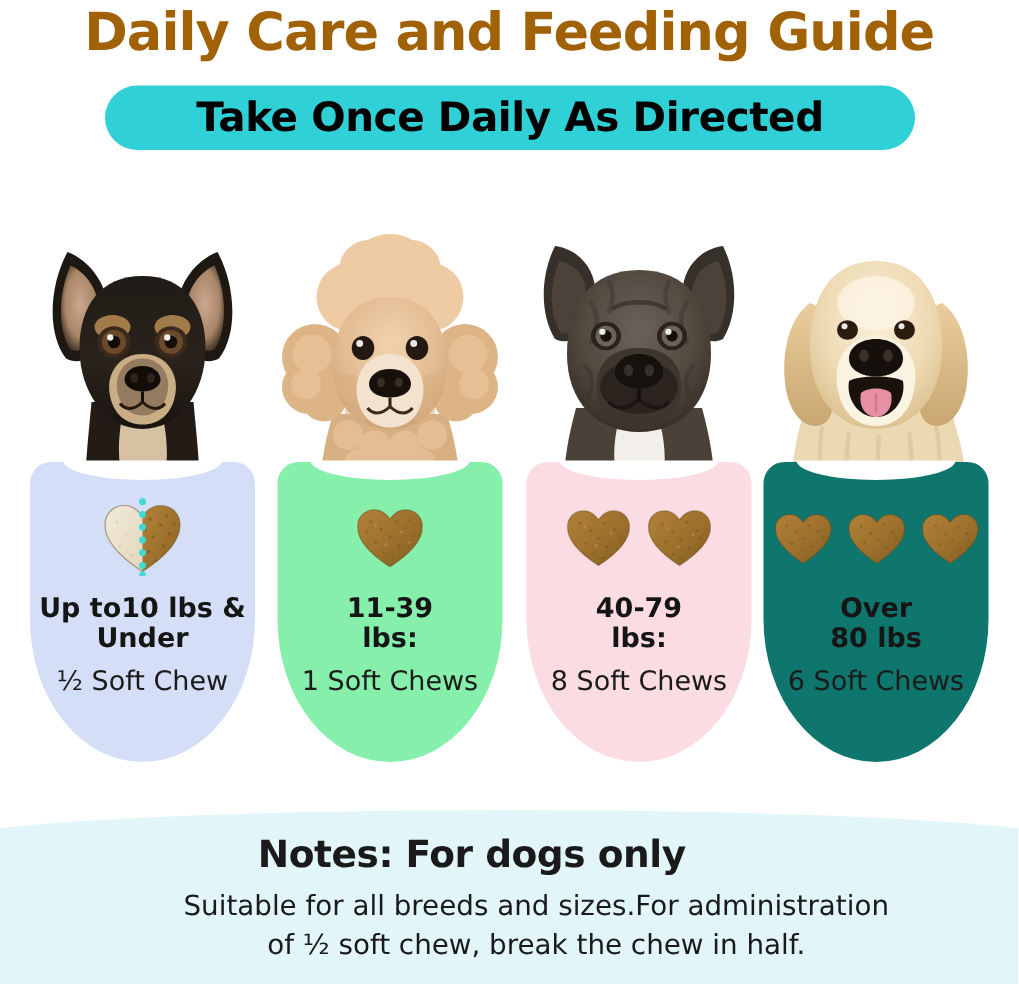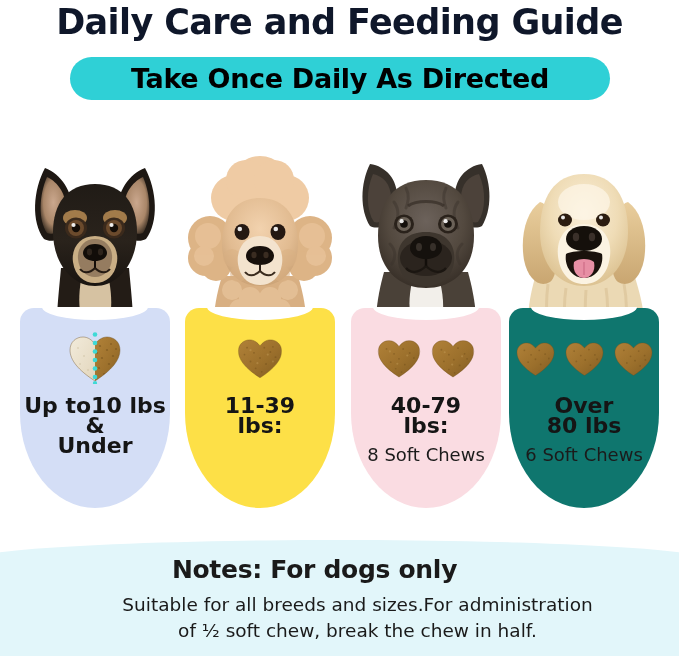--- a/index.html
+++ b/index.html
@@ -23,21 +23,21 @@
   .title {
     position: absolute;
     top: 2px;
     left: 0;
     width: 679px;
     text-align: center;
     font-family: "DejaVu Sans", sans-serif;
     font-weight: bold;
     font-size: 35px;
     letter-spacing: -0.6px;
-    color: #0f172a;
+    color: #a16207;
     white-space: nowrap;
   }
   .banner {
     position: absolute;
     top: 57px;
     left: 70px;
     width: 540px;
     height: 43px;
     border-radius: 22px;
     background: #2FD0D6;
@@ -115,21 +115,21 @@
     height: 52px;
   }
   .weight {
     position: absolute;
     left: 0;
     top: 88px;
     width: 150px;
     text-align: center;
     font-family: "DejaVu Sans", sans-serif;
     font-weight: bold;
-    font-size: 22px;
+    font-size: 18px;
     line-height: 20px;
     color: #151515;
     white-space: pre-line;
   }
   .dose {
     position: absolute;
     left: -4px;
     top: 136px;
     width: 158px;
     text-align: center;
@@ -291,20 +291,21 @@
               <circle cx="29" cy="19.5" r="2.3"></circle>
               <circle cx="29" cy="28" r="2.3"></circle>
               <circle cx="29" cy="36.5" r="2.3"></circle>
               <circle cx="29" cy="45" r="2.3"></circle>
               <circle cx="29" cy="51" r="2.1"></circle>
             </g>
           </svg>
         </div>
         <div class="weight">Up to10 lbs &amp;
 Under</div>
+        <div class="dose">½ Soft Chew</div>
       </div>
     </div>
 
     <div class="col col-1">
       <div class="dog">
         <svg width="160" height="180" viewBox="0 0 160 180">
           <defs>
             <radialGradient id="poodleFur" cx="50%" cy="35%" r="70%">
               <stop offset="0%" stop-color="#F2D2AE"></stop>
               <stop offset="60%" stop-color="#E2BC92"></stop>
@@ -363,21 +364,21 @@
           <circle cx="95.8" cy="89" r="2.3" fill="#FFFFFF" opacity="0.9"></circle>
 
           <path d="M80 106 C89 106 94 111 94 116 C94 122 87 125 80 125 C73 125 66 122 66 116 C66 111 71 106 80 106 Z" fill="#17100B"></path>
           <ellipse cx="74" cy="115" rx="2.6" ry="3.2" fill="#3A2C21"></ellipse>
           <ellipse cx="86" cy="115" rx="2.6" ry="3.2" fill="#3A2C21"></ellipse>
           <path d="M80 125 L80 131" stroke="#2A1E15" stroke-width="2" fill="none"></path>
           <path d="M80 131 C74 137 68 136 65 132" stroke="#3A2B1E" stroke-width="2" fill="none"></path>
           <path d="M80 131 C86 137 92 136 95 132" stroke="#3A2B1E" stroke-width="2" fill="none"></path>
         </svg>
       </div>
-      <div class="card" style="background:#fde047">
+      <div class="card" style="background:#86efac">
         <div class="card-notch"></div>
         <div class="chews">
           <svg width="50" height="46" viewBox="0 0 58 52">
             <defs>
               <linearGradient id="brownB" x1="0" y1="0" x2="1" y2="1">
                 <stop offset="0%" stop-color="#B4843A"></stop>
                 <stop offset="55%" stop-color="#9C702C"></stop>
                 <stop offset="100%" stop-color="#7E5A21"></stop>
               </linearGradient>
               <clipPath id="heartClipB">
@@ -405,20 +406,21 @@
                   <circle cx="38" cy="22" r="1.3"></circle>
                 <circle cx="26" cy="32" r="1.3"></circle>
                   <circle cx="44" cy="30" r="1.2"></circle>
               </g>
             </g>
             <path d="M29 49 C12 38 4 28 4 18 C4 10 10 5 17 5 C22 5 26 8 29 12 C32 8 36 5 41 5 C48 5 54 10 54 18 C54 28 46 38 29 49 Z" fill="none" stroke="#6E4E1B" stroke-width="0.9" opacity="0.5"></path>
           </svg>
         </div>
         <div class="weight">11-39
 lbs:</div>
+        <div class="dose">1 Soft Chews</div>
       </div>
     </div>
 
     <div class="col col-2">
       <div class="dog">
         <svg width="160" height="180" viewBox="0 0 160 180">
           <defs>
             <radialGradient id="frHead" cx="50%" cy="38%" r="68%">
               <stop offset="0%" stop-color="#6C625B"></stop>
               <stop offset="58%" stop-color="#53493F"></stop>

